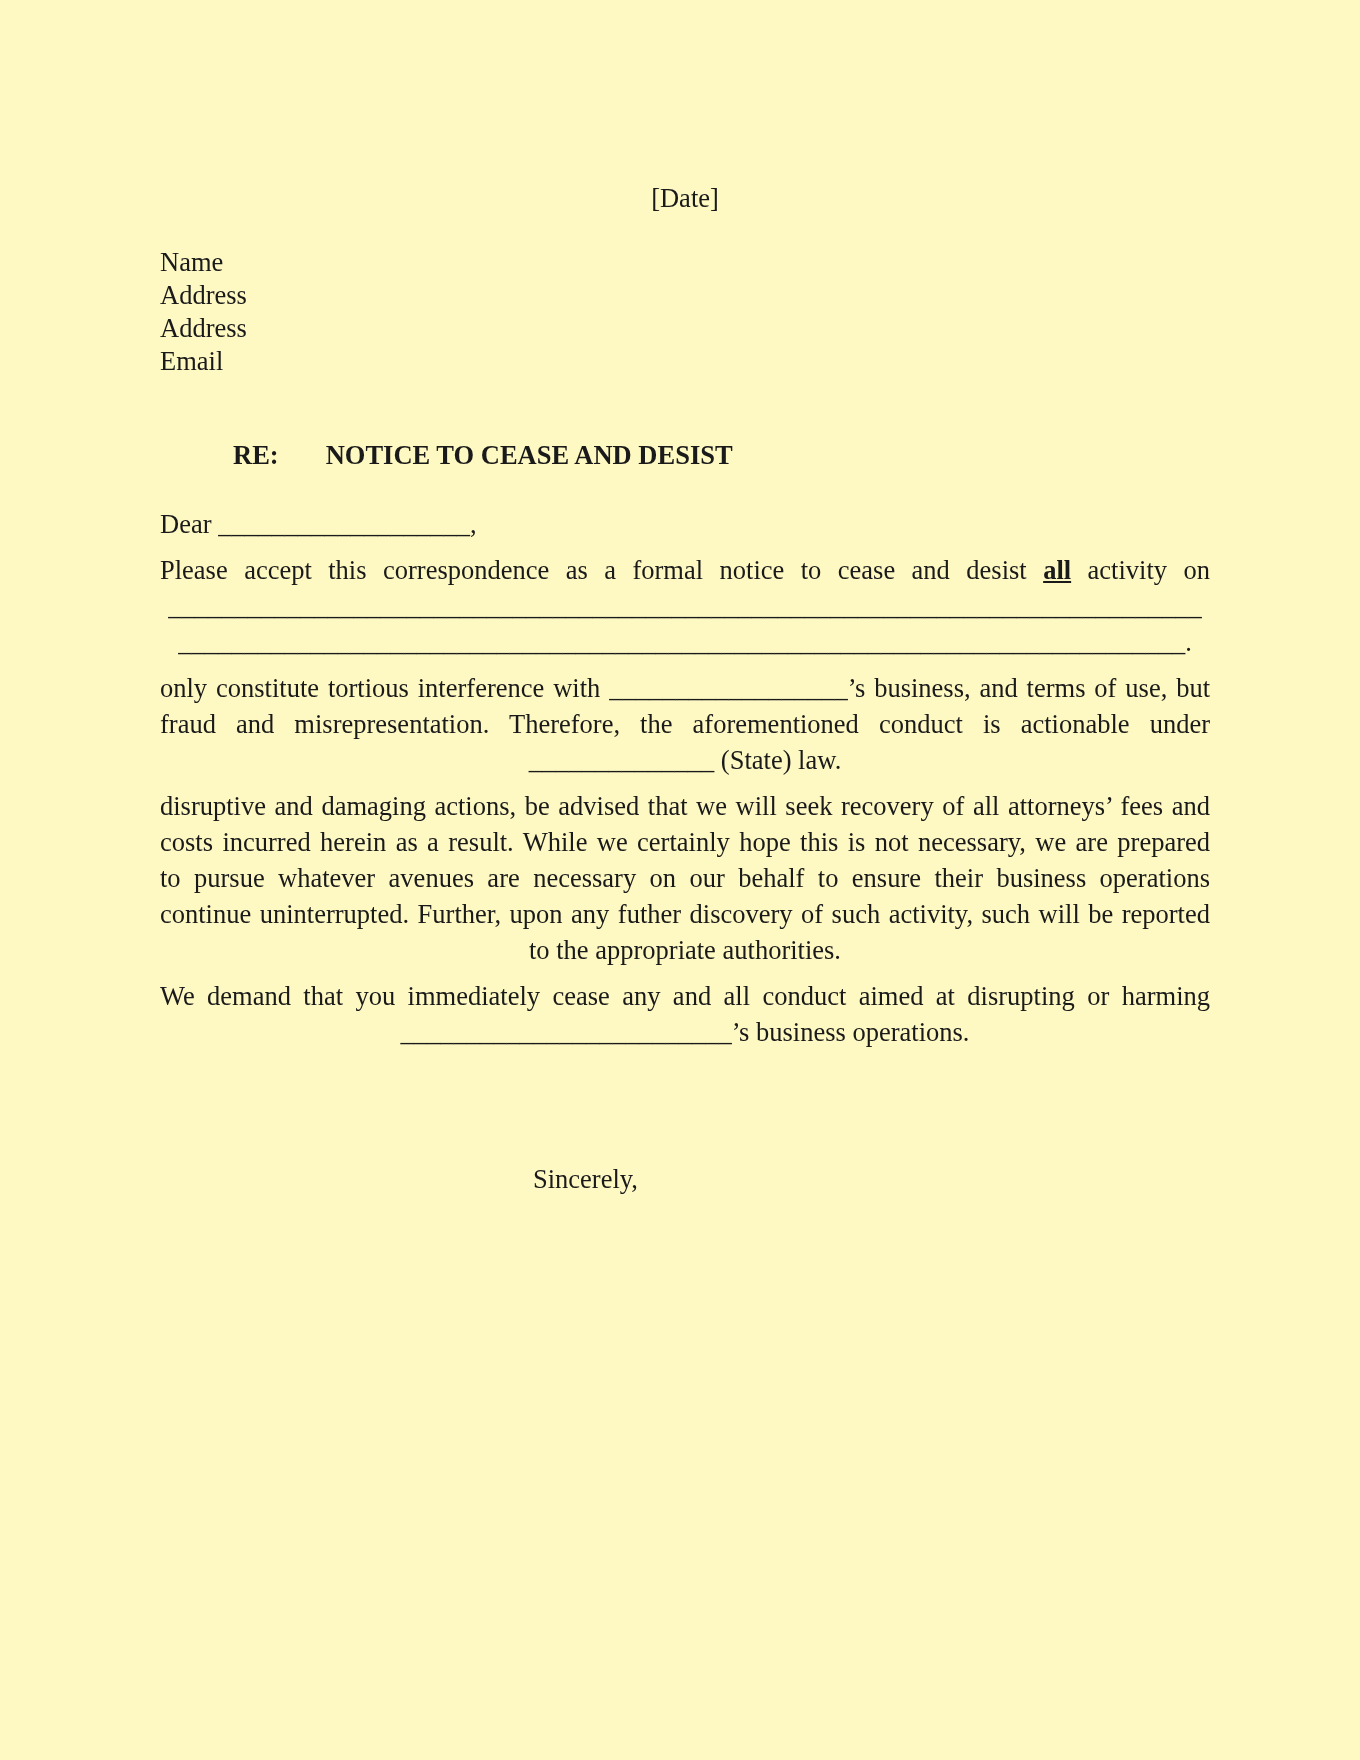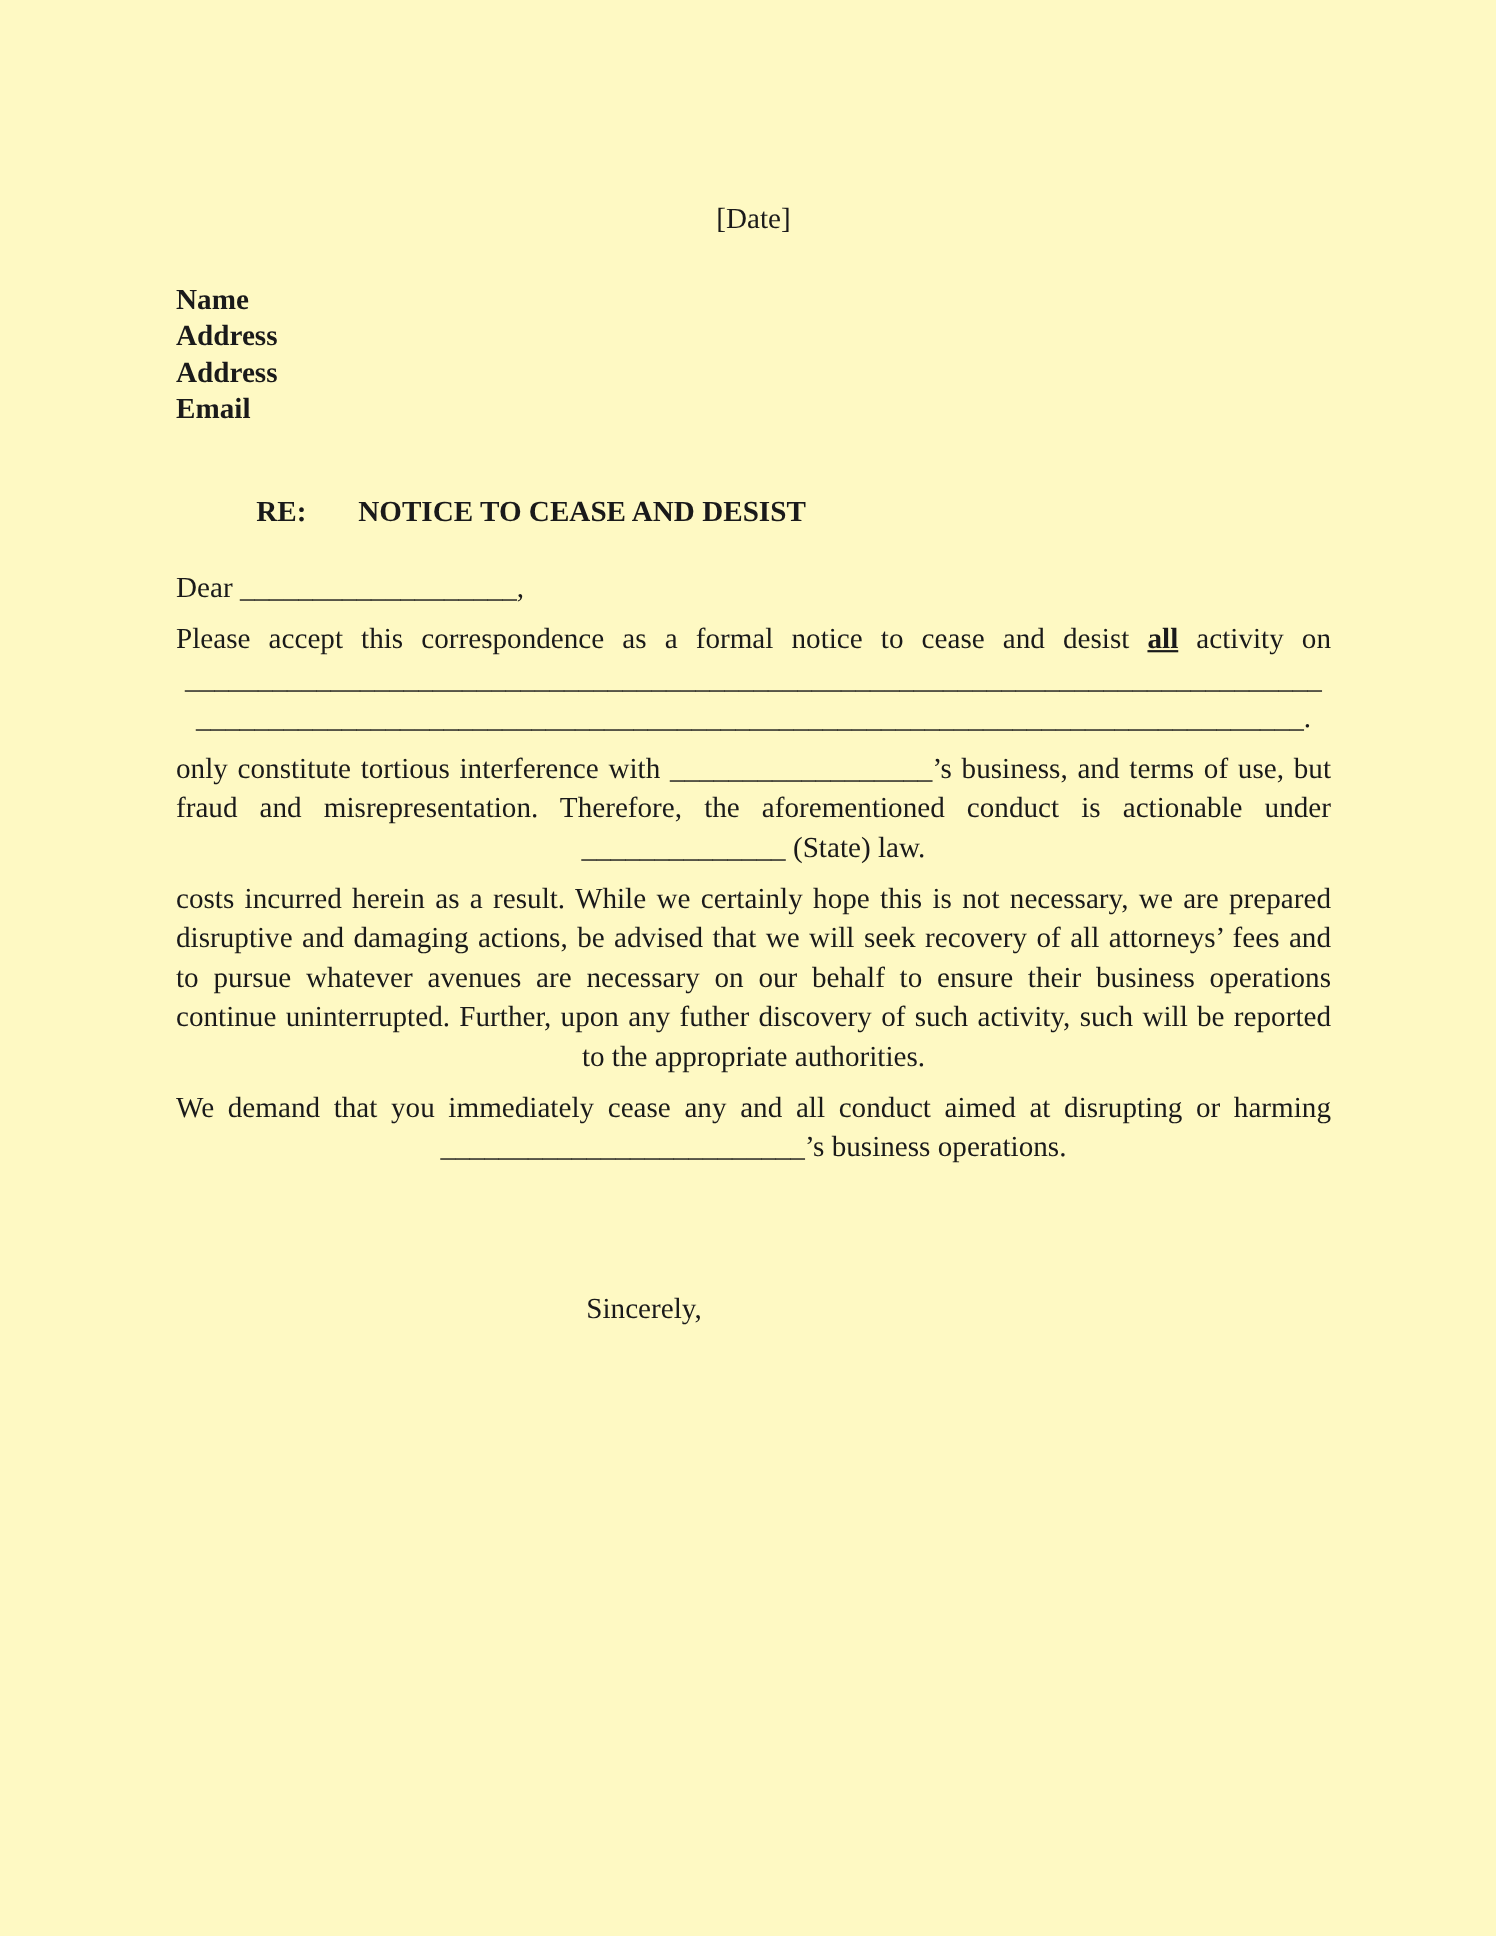--- a/index.html
+++ b/index.html
@@ -10,21 +10,21 @@
     box-sizing: border-box;
     background: #fef9c3;
     color: #1a1a1a;
     font-family: "Liberation Serif", "DejaVu Serif", serif;
     font-size: 26.5px;
     line-height: 36px;
     padding: 180px 150px 0 160px;
     overflow: hidden;
   }
   .date-line { text-align: center; }
-  .sender { margin-top: 40px; line-height: 33px; font-weight: bold; }
+  .sender { margin-top: 30px; line-height: 33px; font-weight: normal; }
   .subject {
     margin-top: 59px;
     padding-left: 73px;
     font-weight: bold;
   }
   .subject .tab { display: inline-block; width: 47px; }
   .salutation { margin-top: 33px; }
   .para { margin-top: 10px; }
   .jline {
     text-align: justify;
@@ -61,22 +61,22 @@
     <div class="lline"><span class="blank">____________________________________________________________________________</span><span>.</span></div>
   </div>
 
   <div class="para">
     <div class="jline"><span>only constitute tortious interference with</span> <span class="blank">__________________</span><span>’s business, and terms of use, but</span></div>
     <div class="jline"><span>fraud and misrepresentation.  Therefore, the aforementioned conduct is actionable under</span></div>
     <div class="lline"><span class="blank">______________</span> <span>(State) law.</span></div>
   </div>
 
   <div class="para">
+    <div class="jline">disruptive and damaging actions, be advised that we will seek recovery of all attorneys’ fees and</div>
     <div class="jline">costs incurred herein as a result.  While we certainly hope this is not necessary, we are prepared</div>
-    <div class="jline">disruptive and damaging actions, be advised that we will seek recovery of all attorneys’ fees and</div>
     <div class="jline">to pursue whatever avenues are necessary on our behalf to ensure their business operations</div>
     <div class="jline">continue uninterrupted.  Further, upon any futher discovery of such activity, such will be reported</div>
     <div class="lline">to the appropriate authorities.</div>
   </div>
 
   <div class="para">
     <div class="jline">We demand that you immediately cease any and all conduct aimed at disrupting or harming</div>
     <div class="lline"><span class="blank">_________________________</span><span>’s business operations.</span></div>
   </div>
 

